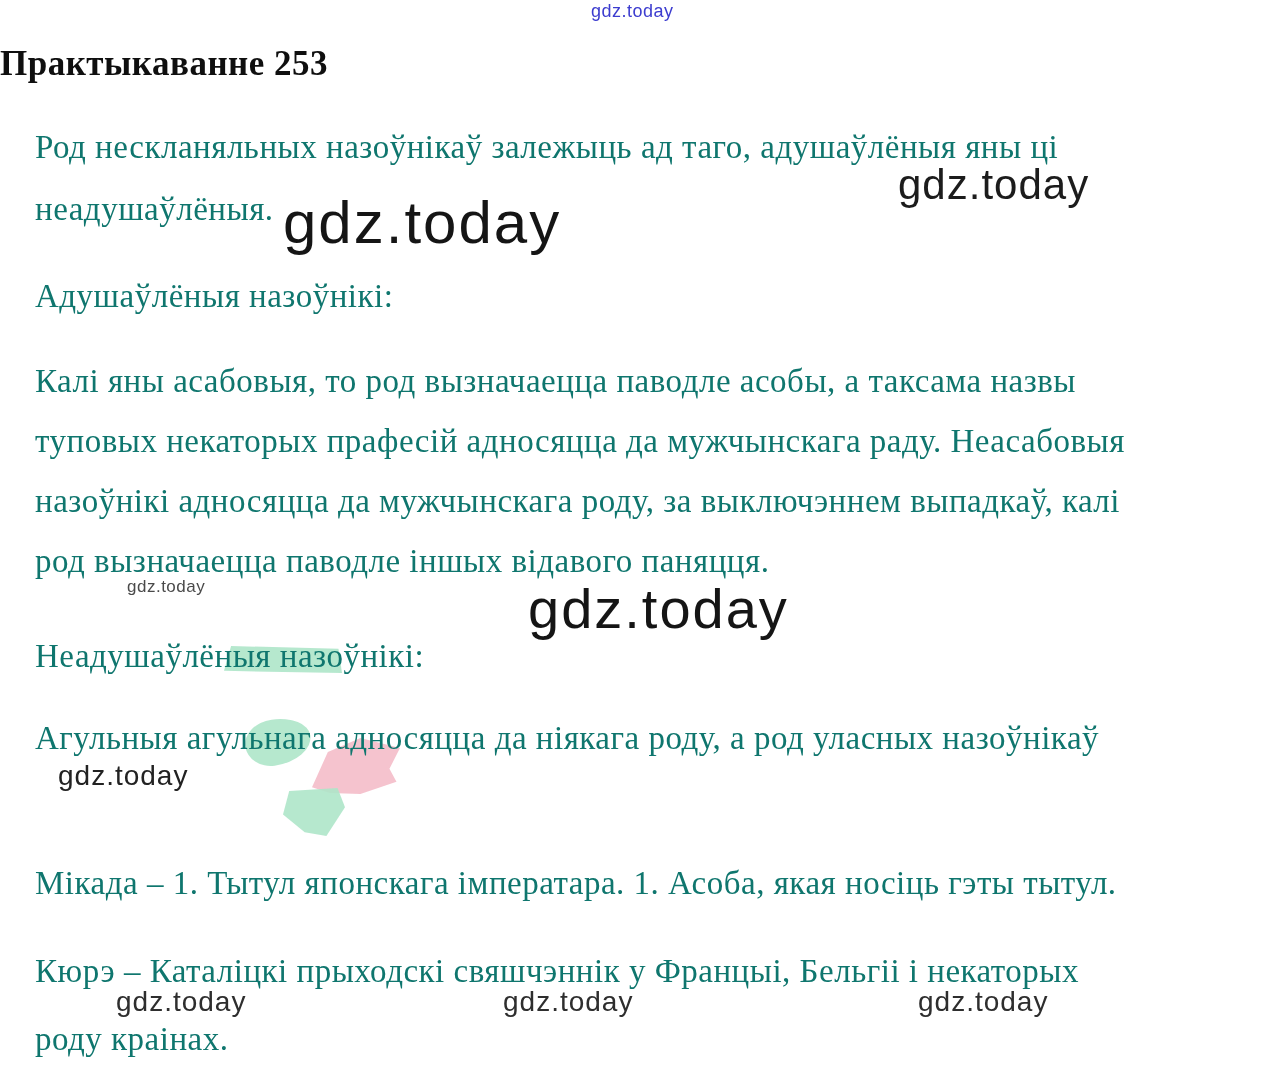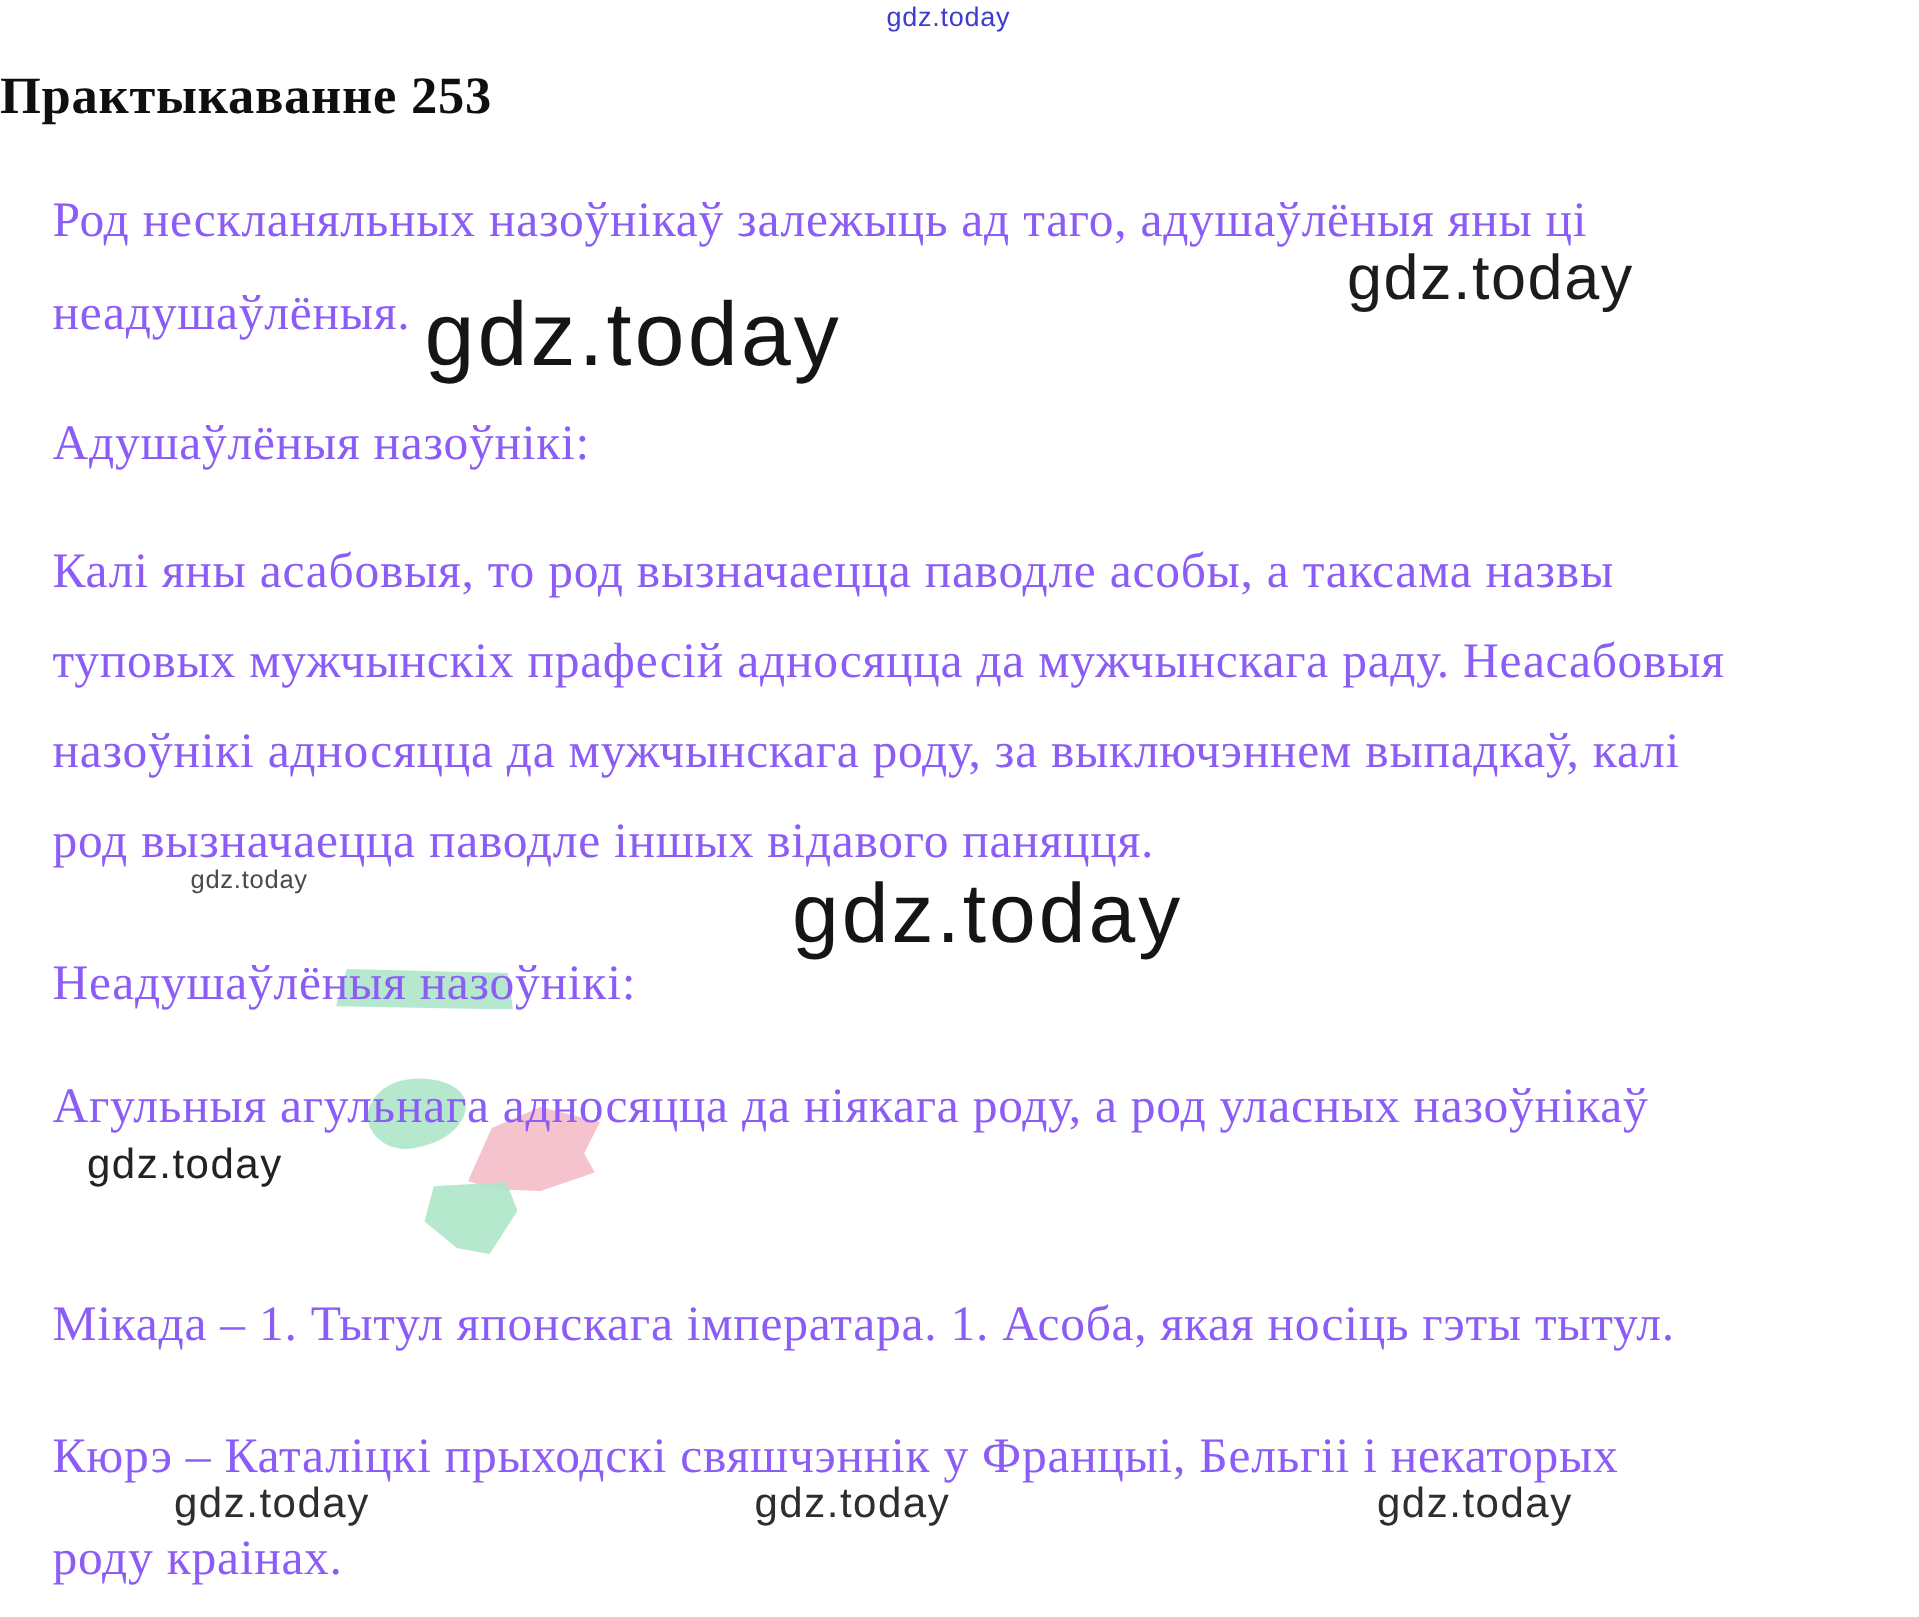--- a/index.html
+++ b/index.html
@@ -13,21 +13,21 @@
     position: relative;
     width: 1279px; height: 1078px;
     background: #ffffff;
     border-radius: 16px;
   }
   .line {
     position: absolute;
     left: 35px;
     font-size: 33px;
     line-height: 1;
-    color: #8b5cf6;
+    color: #0f766e;
     white-space: nowrap;
     z-index: 3;
     letter-spacing: 0.5px;
   }
   .title {
     position: absolute;
     left: 0; width: 100%;
     font-size: 35px;
     font-weight: bold;
     line-height: 1;
@@ -105,21 +105,21 @@
   <div class="hl hl-green-2" style="background-color: rgb(174, 229, 201);"></div>
 
   <div class="title" style="top:46px">Практыкаванне 253</div>
 
   <div class="line" style="top:131px">Род нескланяльных назоўнікаў залежыць ад таго, адушаўлёныя яны ці</div>
   <div class="line" style="top:193px">неадушаўлёныя.</div>
 
   <div class="line" style="top:280px">Адушаўлёныя назоўнікі:</div>
 
   <div class="line" style="top:365px">Калі яны асабовыя, то род вызначаецца паводле асобы, а таксама назвы</div>
-  <div class="line" style="top:425px">туповых мужчынскіх прафесій адносяцца да мужчынскага раду. Неасабовыя</div>
+  <div class="line" style="top:425px">туповых некаторых прафесій адносяцца да мужчынскага раду. Неасабовыя</div>
   <div class="line" style="top:485px">назоўнікі адносяцца да мужчынскага роду, за выключэннем выпадкаў, калі</div>
   <div class="line" style="top:545px">род вызначаецца паводле іншых відавого паняцця.</div>
 
   <div class="line" style="top:640px">Неадушаўлёныя назоўнікі:</div>
 
   <div class="line" style="top:722px">Агульныя агульнага адносяцца да ніякага роду, а род уласных назоўнікаў</div>
 
   <div class="line" style="top:867px">Мікада – 1. Тытул японскага імператара. 1. Асоба, якая носіць гэты тытул.</div>
   <div class="line" style="top:955px">Кюрэ – Каталіцкі прыходскі свяшчэннік у Францыі, Бельгіі і некаторых</div>
   <div class="line" style="top:1023px">роду краінах.</div>

